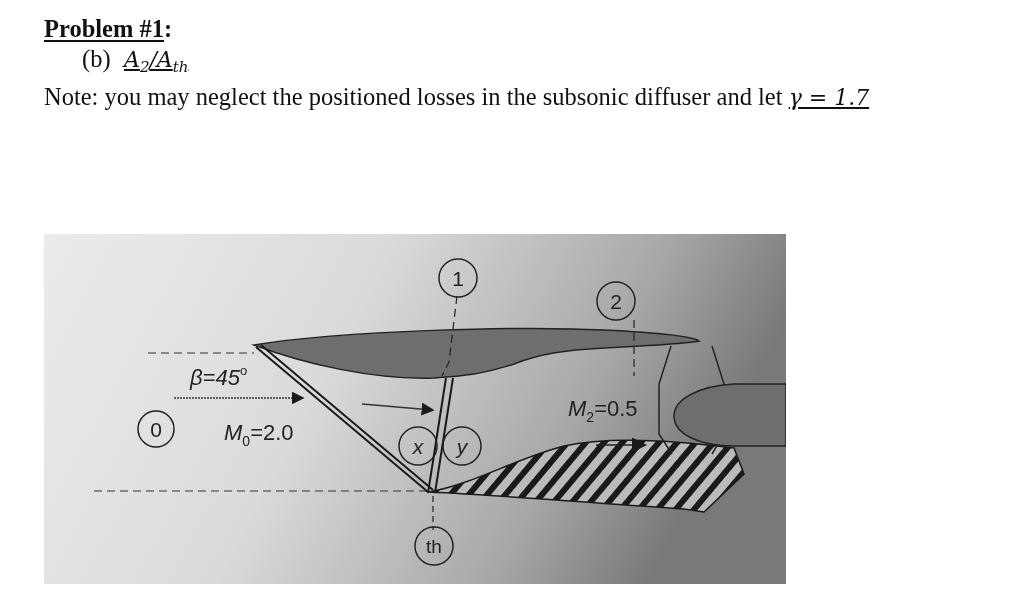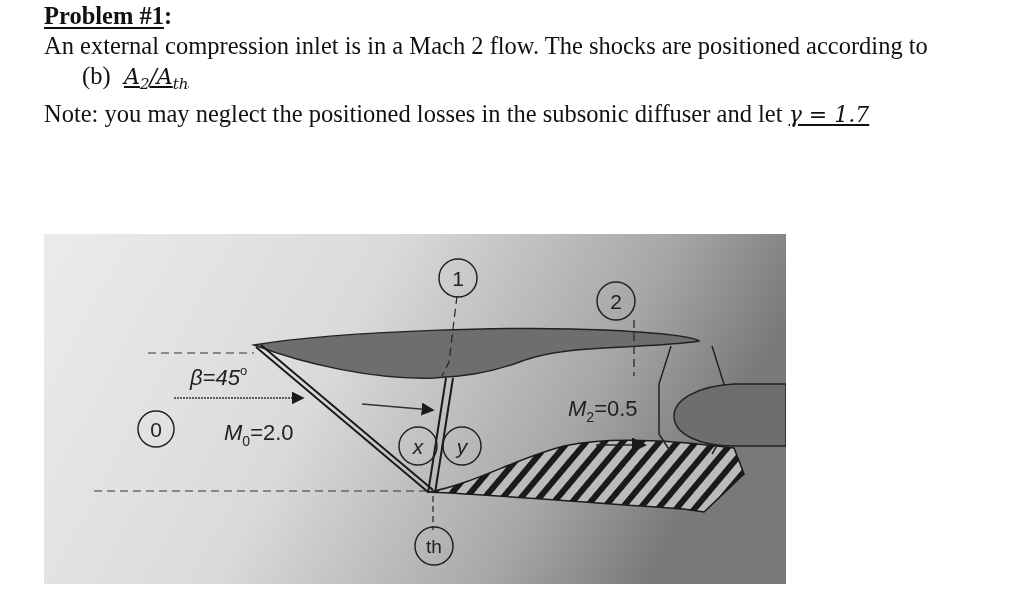--- a/index.html
+++ b/index.html
@@ -1,35 +1,34 @@
 <!DOCTYPE html>
 <html><head>
   <meta charset="utf-8">
   <style>
     html, body { margin: 0; padding: 0; background: #ffffff; }
     body { width: 1024px; height: 613px; position: relative; overflow: hidden;
            font-family: "Liberation Serif", "DejaVu Serif", serif; color: #111; }
-    .doc { position: absolute; left: 44px; top: 1px; width: 970px; }
+    .doc { position: absolute; left: 44px; top: 14px; width: 970px; }
     .line { font-size: 24.5px; line-height: 30px; white-space: nowrap; }
     .title { font-weight: bold; }
     .title .u { text-decoration: underline; text-underline-offset: 3px; }
     .indent { padding-left: 38px; }
     .label { display: inline-block; width: 42px; }
     .math { font-style: italic; font-family: "DejaVu Serif", serif; font-size: 22px; text-decoration: underline; }
     .math sub { font-size: 15px; }
     .figure { position: absolute; left: 44px; top: 234px; width: 742px; height: 350px;
               overflow: hidden; }
     .figure svg { display: block; }
   </style>
 </head>
 <body>
 
 <div class="doc">
   <div class="line title"><span class="u">Problem #1</span><span>:</span></div>
-  <div class="line">An external compression inlet is in a Mach 2 flow. The shocks are positioned according to</div>
   <div class="line indent">
     <span class="label">(b)</span><span class="math"><span>A</span><sub>2</sub><span>/A</span><sub>th</sub></span>
   </div>
   <div class="line"><span>Note: you may neglect the positioned losses in the subsonic diffuser and let </span><span class="math">γ = 1.7</span></div>
 </div>
 
 <div class="figure">
   <svg width="742" height="350" viewBox="0 0 742 350" xmlns="http://www.w3.org/2000/svg">
     <defs>
       <linearGradient id="bg" x1="0" y1="0" x2="1" y2="0.25">

